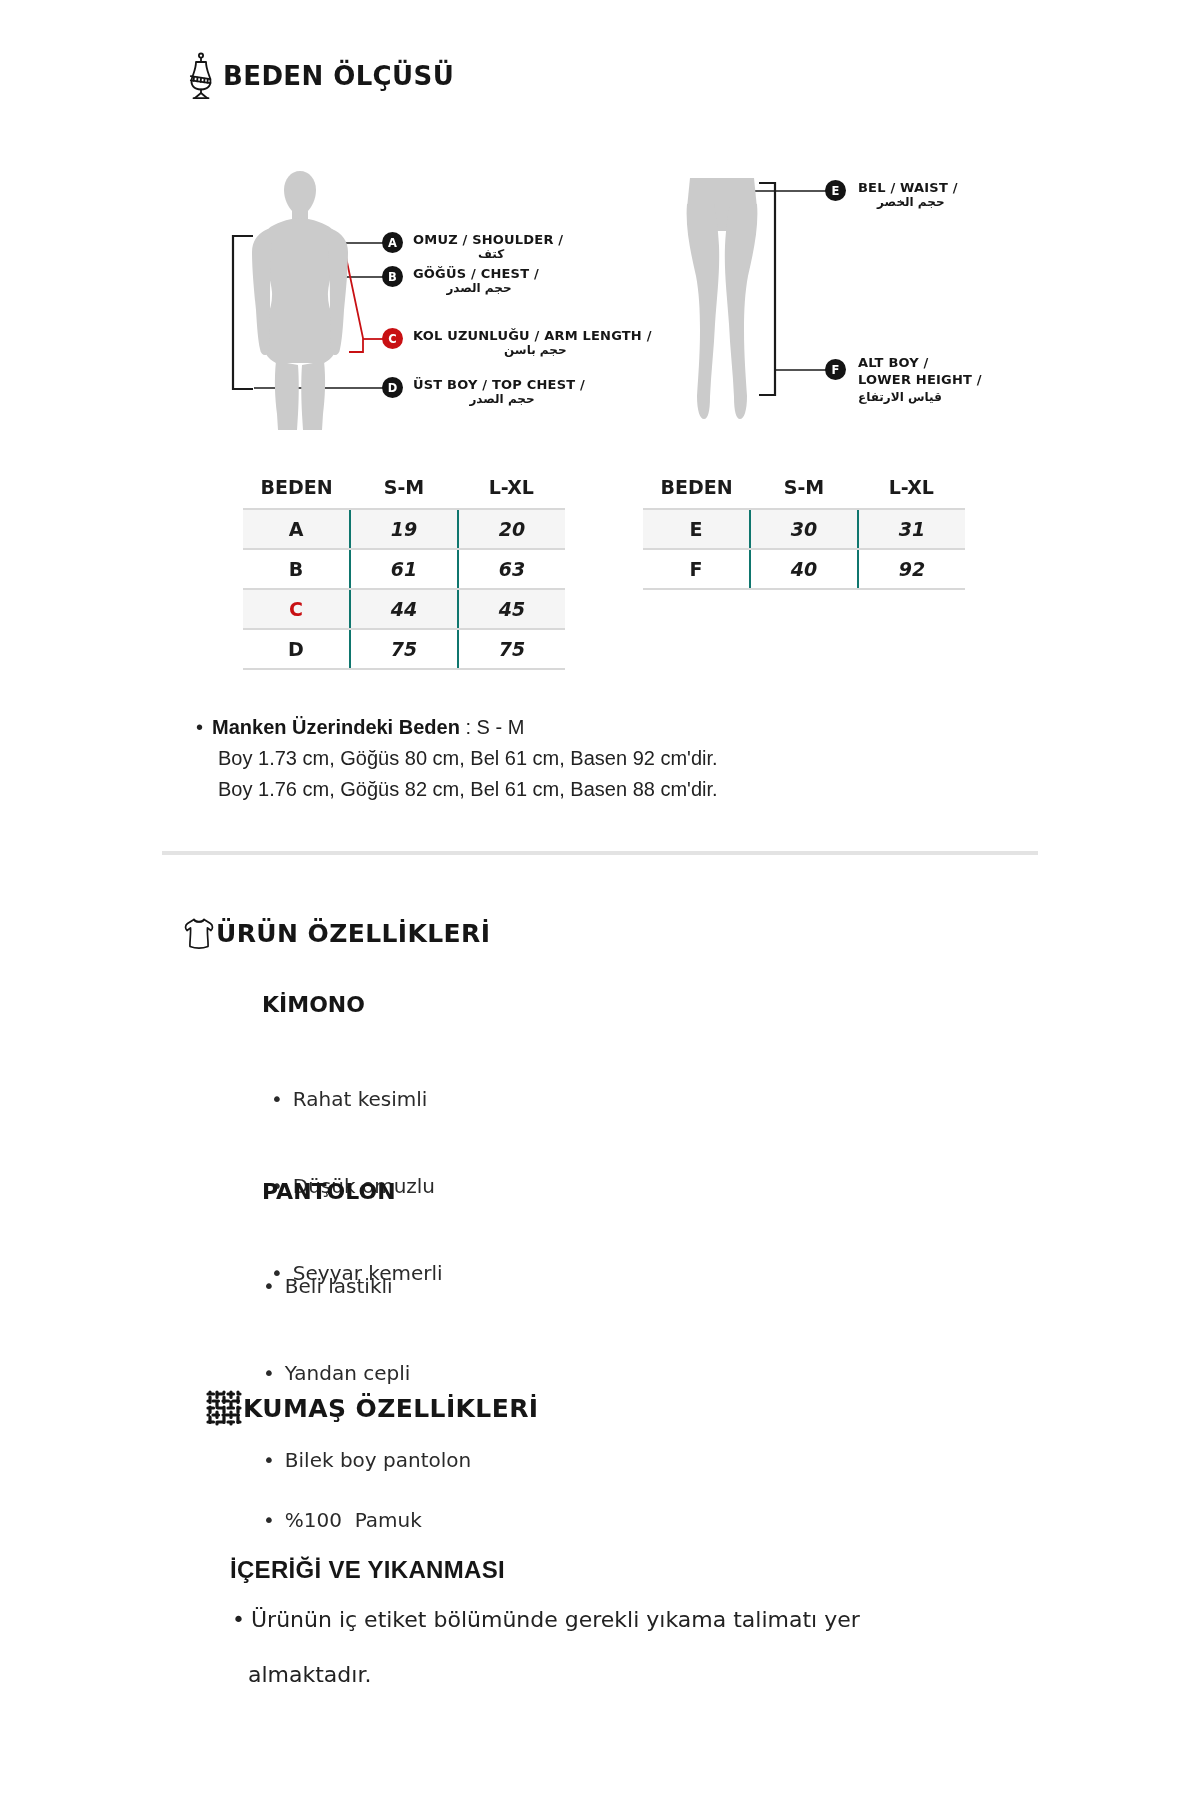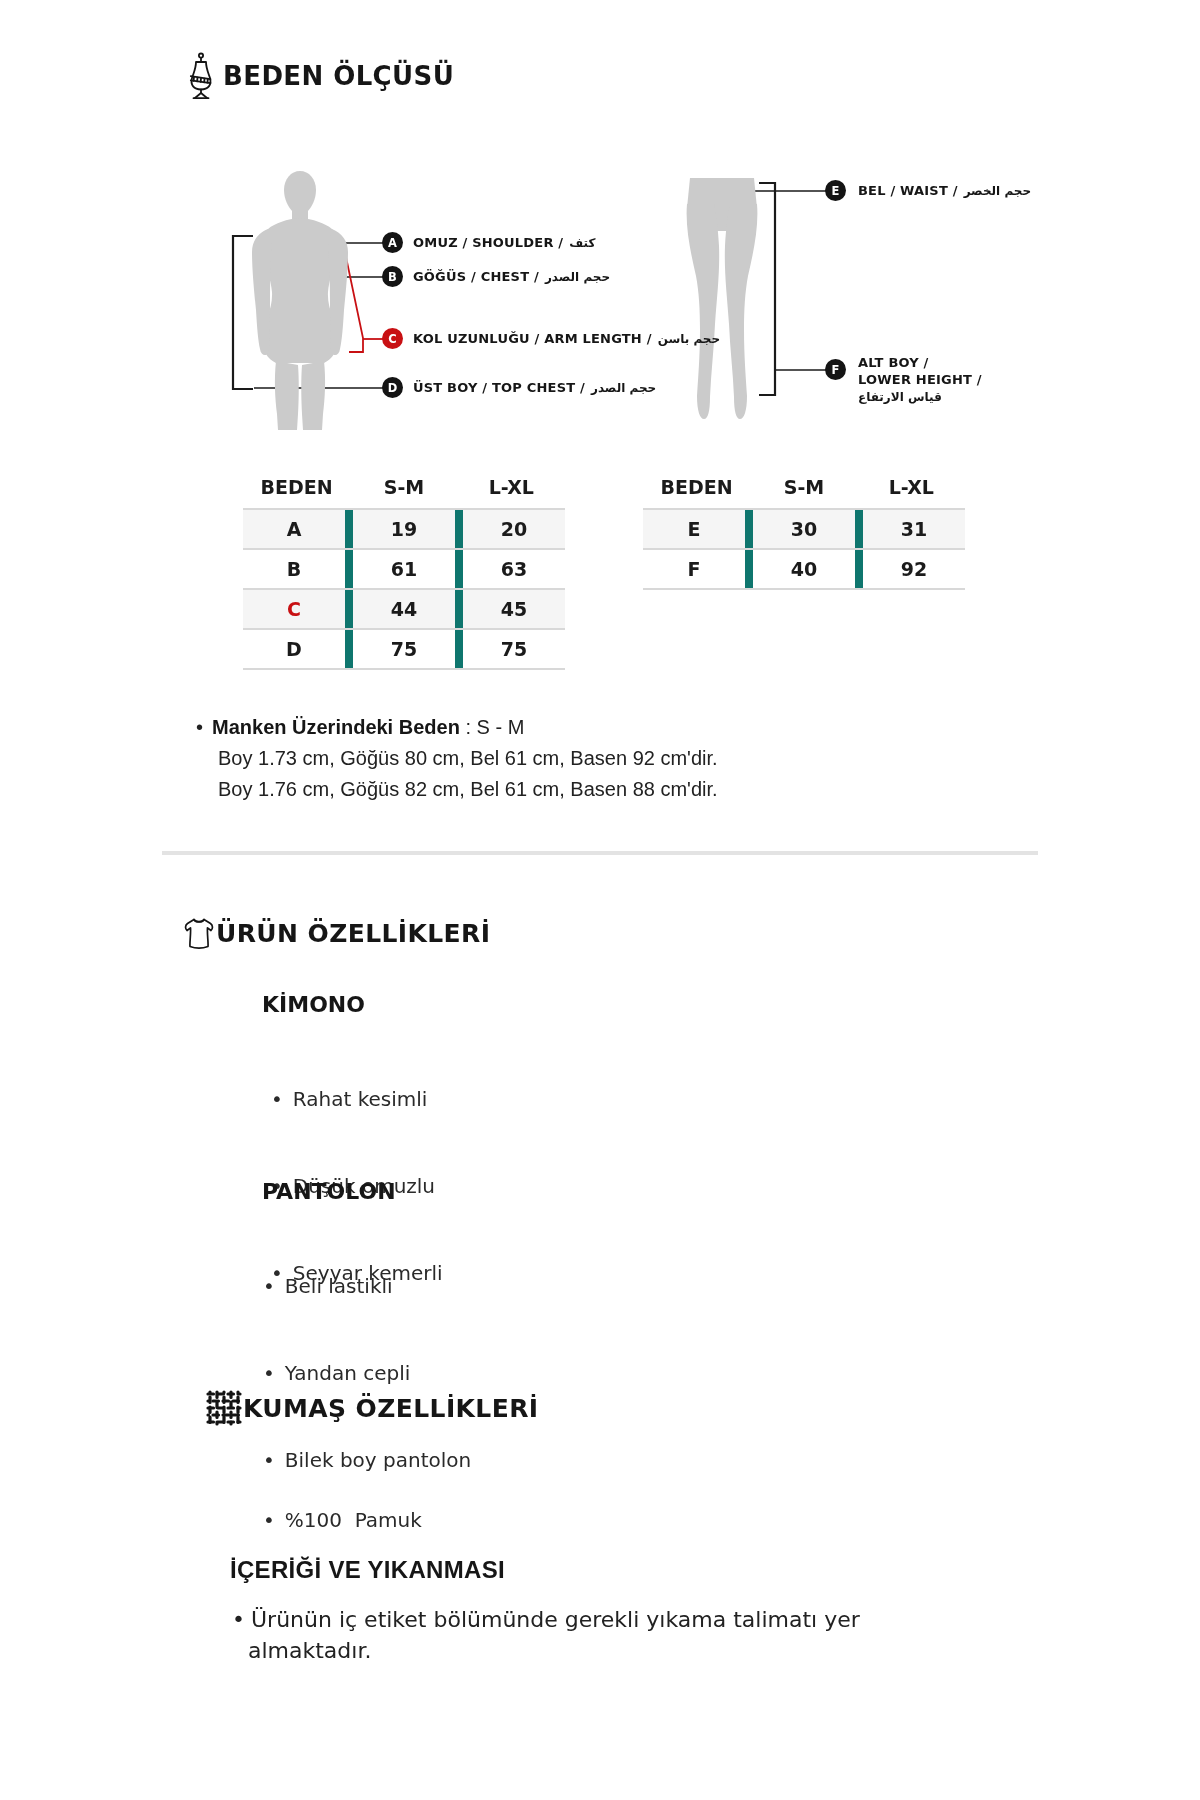--- a/index.html
+++ b/index.html
@@ -10,35 +10,35 @@
   
   .hdr{position:absolute;left:186px;top:52px;display:flex;align-items:center;gap:7px;}
   .hdr .ttl{font:700 26px "DejaVu Sans",sans-serif;letter-spacing:.4px;color:#161616;}
 
   
   .marker{position:absolute;width:21px;height:21px;border-radius:50%;background:#141414;
           color:#fff;display:flex;align-items:center;justify-content:center;
           font:700 11.5px "DejaVu Sans",sans-serif;}
   .marker.red{background:#c81013;}
   .lbl{position:absolute;height:21px;display:flex;align-items:center;white-space:nowrap;
-       font:700 13px "DejaVu Sans",sans-serif;letter-spacing:.2px;color:#161616;}
+       font:700 13px "DejaVu Sans",sans-serif;letter-spacing:.2px;color:#161616;flex-direction:column;}
   .lbl .ar{font-size:12px;font-weight:700;margin-left:6px;}
   .lblblock{position:absolute;font:700 13px "DejaVu Sans",sans-serif;letter-spacing:.2px;
             color:#161616;line-height:17px;white-space:nowrap;}
   .lblblock .ar{font-size:12px;display:block;margin-top:1px;}
 
   
   .sizetable{position:absolute;width:322px;text-align:center;
              font:700 19px "DejaVu Sans",sans-serif;color:#1b1b1b;}
   .sizetable .thead{display:flex;height:43px;align-items:center;}
   .sizetable .thead > div{flex:1;}
   .sizetable .trow{display:flex;height:38px;border-top:2px solid #d8d8d8;}
   .sizetable .trow.last{border-bottom:2px solid #d8d8d8;}
   .sizetable .trow > div{flex:1;display:flex;align-items:center;justify-content:center;}
-  .sizetable .trow > div + div{border-left:8px solid #0f766e;}
+  .sizetable .trow > div + div{border-left:2px solid #0f766e;font-style:italic;}
   .sizetable .trow.stripe{background:#f5f5f5;}
   .sizetable .redtxt{color:#c81013;}
 
   
   .manken{position:absolute;left:196px;top:712px;font:400 20px "Liberation Sans",sans-serif;
           color:#222;line-height:31px;}
   .manken .b{margin-right:9px;}
   .manken .bold{font-weight:700;color:#161616;}
   .manken .indent{padding-left:22px;}
 
@@ -50,21 +50,21 @@
 
   ul.blist{position:absolute;margin:0;padding:0;list-style:none;
            font:400 20px "DejaVu Sans",sans-serif;color:#2a2a2a;line-height:29px;
            white-space:pre-wrap;}
   ul.blist li::before{content:"\2022";margin-right:10px;}
 
   .care-h{position:absolute;font:700 24px "Liberation Sans",sans-serif;letter-spacing:.3px;color:#161616;}
   .care{position:absolute;left:232px;top:1604px;font:400 22px "DejaVu Sans",sans-serif;
         color:#222;line-height:31px;}
   .care .b{margin-right:6px;}
-  .care .indent{padding-left:16px;}
+  .care .indent{padding-left:16px;margin-top:24px;}
 
   svg{display:block;}
 </style>
 </head>
 <body>
 
 <div class="page">
 
   <div class="hdr">
     <span>

